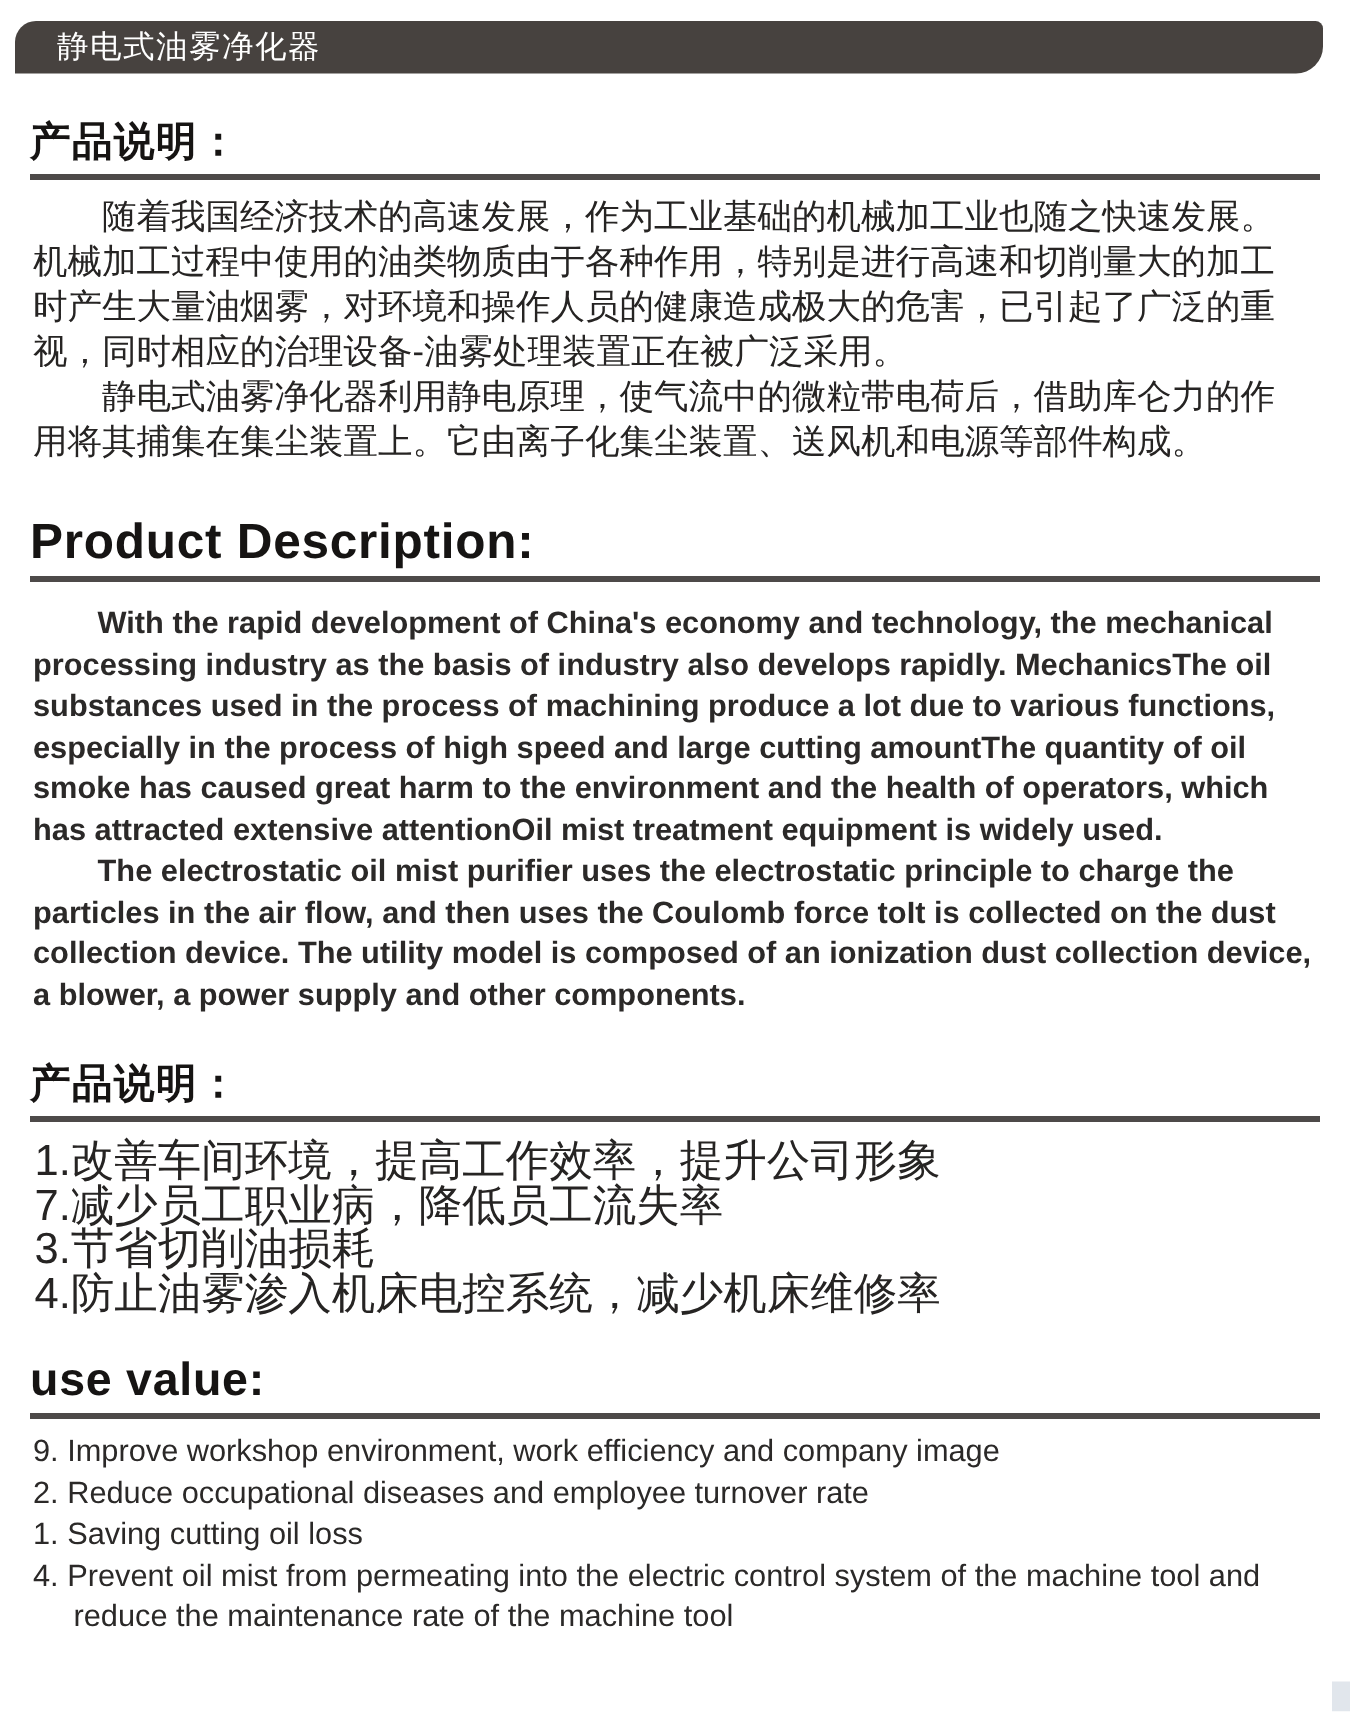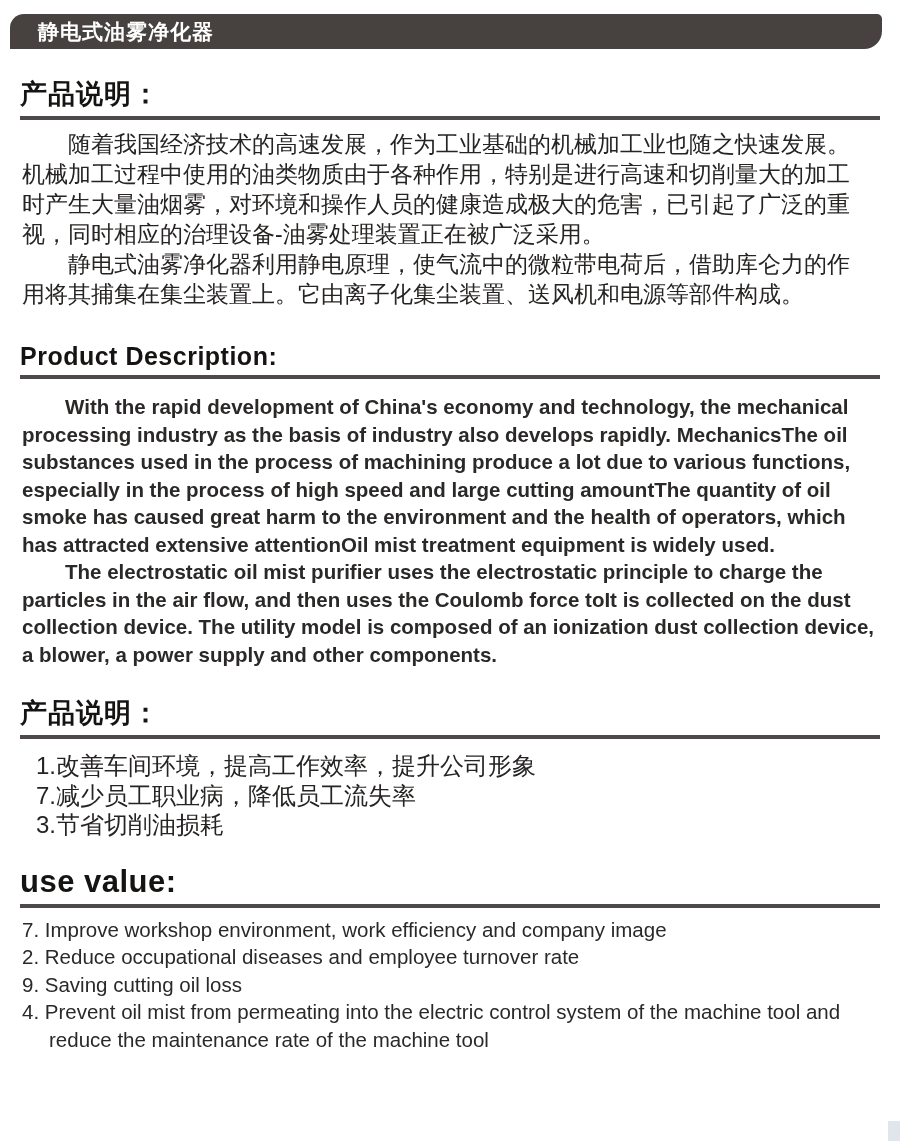--- a/index.html
+++ b/index.html
@@ -22,21 +22,21 @@
   .titlebar {
     position: absolute;
     left: 10px;
     top: 14px;
     width: 872px;
     height: 35px;
     background: #47423f;
     border-radius: 14px 5px 18px 0;
     color: #ffffff;
     font-size: 21px;
-    font-weight: bold;
+    font-weight: normal;
     line-height: 35px;
     padding-left: 28px;
     letter-spacing: 1px;
   }
 
   .content {
     position: absolute;
     left: 0;
     top: 49px;
     width: 900px;
@@ -47,21 +47,21 @@
     border-bottom: 4px solid #4d4a49;
     padding-bottom: 4px;
   }
   .section-header .hd-cn {
     font-size: 27px;
     font-weight: bold;
     color: #161413;
     letter-spacing: 1px;
   }
   .section-header .hd-en {
-    font-size: 25px;
+    font-size: 33px;
     font-weight: bold;
     color: #161413;
     letter-spacing: 0.5px;
   }
   .section-header.sm .hd-en { font-size: 31px; }
 
   .cn-body {
     margin: 9px 37px 0 22px;
     font-size: 23px;
     line-height: 30px;
@@ -71,22 +71,22 @@
 
   .en-body {
     margin: 14px 20px 0 22px;
     font-size: 20.5px;
     line-height: 27.5px;
     color: #2b2928;
   }
   .en-body p { text-indent: 2.1em; font-weight: bold; }
 
   .cn-list {
-    margin: 12px 20px 0 36px;
-    font-size: 24px;
+    margin: 12px 20px 0 23px;
+    font-size: 29px;
     line-height: 29.5px;
     color: #262423;
     list-style: none;
   }
   .en-list {
     margin: 8px 20px 0 22px;
     font-size: 20.5px;
     line-height: 27.5px;
     color: #2b2928;
     list-style: none;
@@ -146,32 +146,33 @@
     <div class="gap-3"></div>
 
     <div class="section-header">
       <span class="hd-cn">产品说明：</span>
     </div>
 
     <ul class="cn-list">
       <li>1.改善车间环境，提高工作效率，提升公司形象</li>
       <li>7.减少员工职业病，降低员工流失率</li>
       <li>3.节省切削油损耗</li>
+      <li>4.防止油雾渗入机床电控系统，减少机床维修率</li>
     </ul>
 
     <div class="gap-4"></div>
 
     <div class="section-header sm">
       <span class="hd-en">use value:</span>
     </div>
 
     <ul class="en-list">
-      <li>7. Improve workshop environment, work efficiency and company image</li>
+      <li>9. Improve workshop environment, work efficiency and company image</li>
       <li>2. Reduce occupational diseases and employee turnover rate</li>
-      <li>9. Saving cutting oil loss</li>
+      <li>1. Saving cutting oil loss</li>
       <li>4. Prevent oil mist from permeating into the electric control system of the machine tool and reduce the maintenance rate of the machine tool</li>
     </ul>
 
   </div>
 
   <div class="corner-square"></div>
 
 </div>
 
 </body></html>

